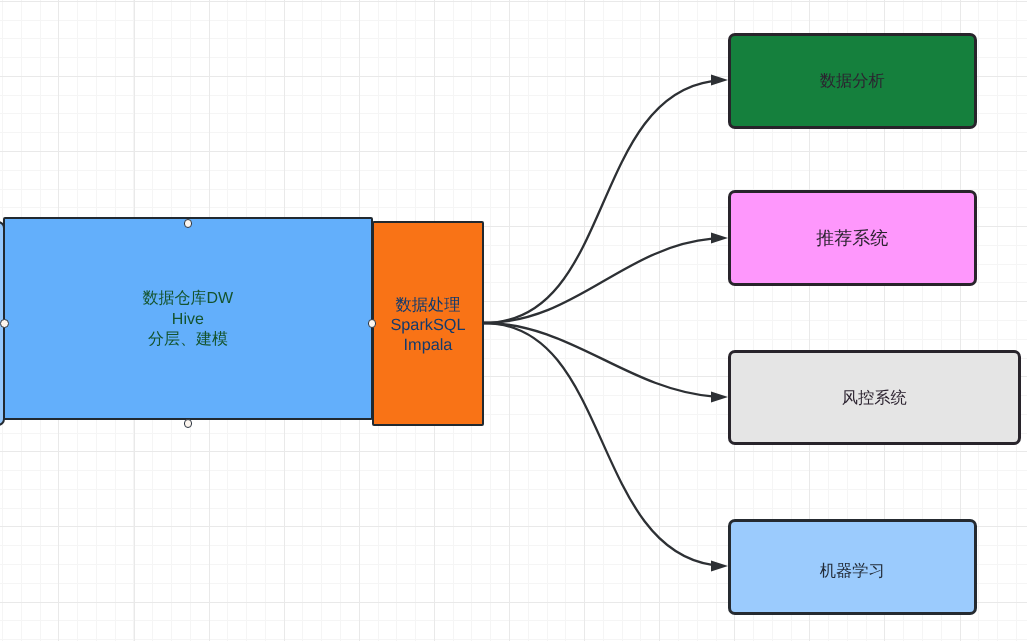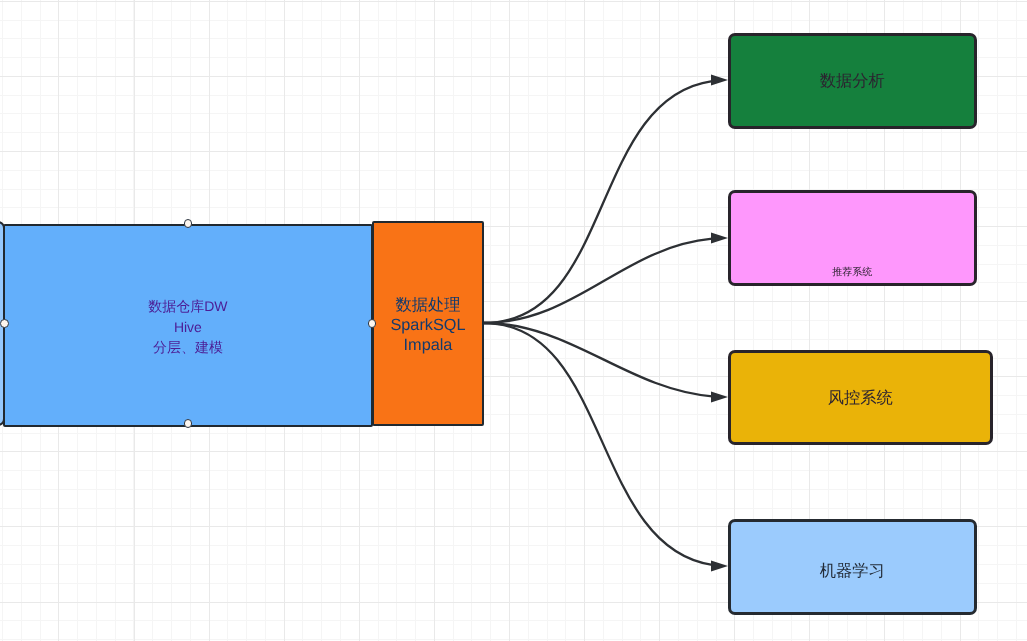--- a/index.html
+++ b/index.html
@@ -153,37 +153,37 @@
       <g>
         <path d="M 484 323 C 610.26 323.00, 591.32 547.01, 712.20 564.87" fill="none" stroke="#2d3034" stroke-width="2.3" stroke-linecap="round"></path>
         <path d="M 728 566 L 711 560.4 L 711 571.6 Z" fill="#2d3034"></path>
       </g>
     </svg>
 
   <div id="nodes">
     <div class="node" style="left: -60px; top: 220.6px; width: 65px; height: 205.4px; background: rgb(150, 200, 252); border: 2.4px solid rgb(37, 42, 48); border-radius: 7px; color: rgb(35, 44, 56); font-size: 16.3px;">
       <span class="lbl" style="margin-top: 1.3px;"></span>
     </div>
-    <div class="node" style="left: 3.2px; top: 224px; width: 369.4px; height: 202.5px; background: rgb(99, 175, 251); border: 2.4px solid rgb(33, 41, 48); border-radius: 2px; color: #4c1d95; font-size: 14px;">
+    <div class="node" style="left: 3.2px; top: 217px; width: 369.4px; height: 202.5px; background: rgb(99, 175, 251); border: 2.4px solid rgb(33, 41, 48); border-radius: 2px; color: #14532d; font-size: 16px;">
       <span class="lbl" style="margin-top: 2.8px;">数据仓库DW
 Hive
 分层、建模</span>
     </div>
     <div class="node" style="left: 371.8px; top: 220.8px; width: 112.4px; height: 205.1px; background: #f97316; border: 2.4px solid rgb(33, 41, 48); border-radius: 2px; color: rgb(18, 58, 110); font-size: 16.3px;">
       <span class="lbl" style="margin-top: 3.2px;">数据处理
 SparkSQL
 Impala</span>
     </div>
     <div class="node" style="left: 727.8px; top: 32.8px; width: 248.8px; height: 95.8px; background: #15803d; border: 3px solid rgb(40, 36, 43); border-radius: 7px; color: rgb(44, 35, 48); font-size: 16.3px;">
       <span class="lbl" style="margin-top: 1.3px;">数据分析</span>
     </div>
-    <div class="node" style="left: 727.8px; top: 190px; width: 248.8px; height: 95.8px; background: rgb(254, 151, 252); border: 3px solid rgb(40, 36, 43); border-radius: 7px; color: rgb(44, 35, 48); font-size: 10px; align-items: flex-end;">
+    <div class="node" style="left: 727.8px; top: 190px; width: 248.8px; height: 95.8px; background: rgb(254, 151, 252); border: 3px solid rgb(40, 36, 43); border-radius: 7px; color: rgb(44, 35, 48); font-size: 18px;">
       <span class="lbl" style="margin-top: 1.3px;">推荐系统</span>
     </div>
-    <div class="node" style="left: 727.8px; top: 349.6px; width: 265px; height: 95.8px; background: #eab308; border: 3px solid rgb(40, 36, 43); border-radius: 7px; color: rgb(44, 35, 48); font-size: 16.3px;">
+    <div class="node" style="left: 727.8px; top: 349.6px; width: 293px; height: 95.8px; background: #e5e5e5; border: 3px solid rgb(40, 36, 43); border-radius: 7px; color: rgb(44, 35, 48); font-size: 16.3px;">
       <span class="lbl" style="margin-top: 1.3px;">风控系统</span>
     </div>
     <div class="node" style="left: 727.8px; top: 518.8px; width: 248.8px; height: 95.8px; background: rgb(155, 203, 253); border: 3px solid rgb(37, 42, 48); border-radius: 7px; color: rgb(35, 44, 56); font-size: 16.3px;">
       <span class="lbl" style="margin-top: 8px;">机器学习</span>
     </div>
   </div>
 
   <div id="handles">
     <div class="handle" style="left: -0.1px; top: 318.9px;"></div>
     <div class="handle" style="left: 183.7px; top: 219.3px;"></div>

